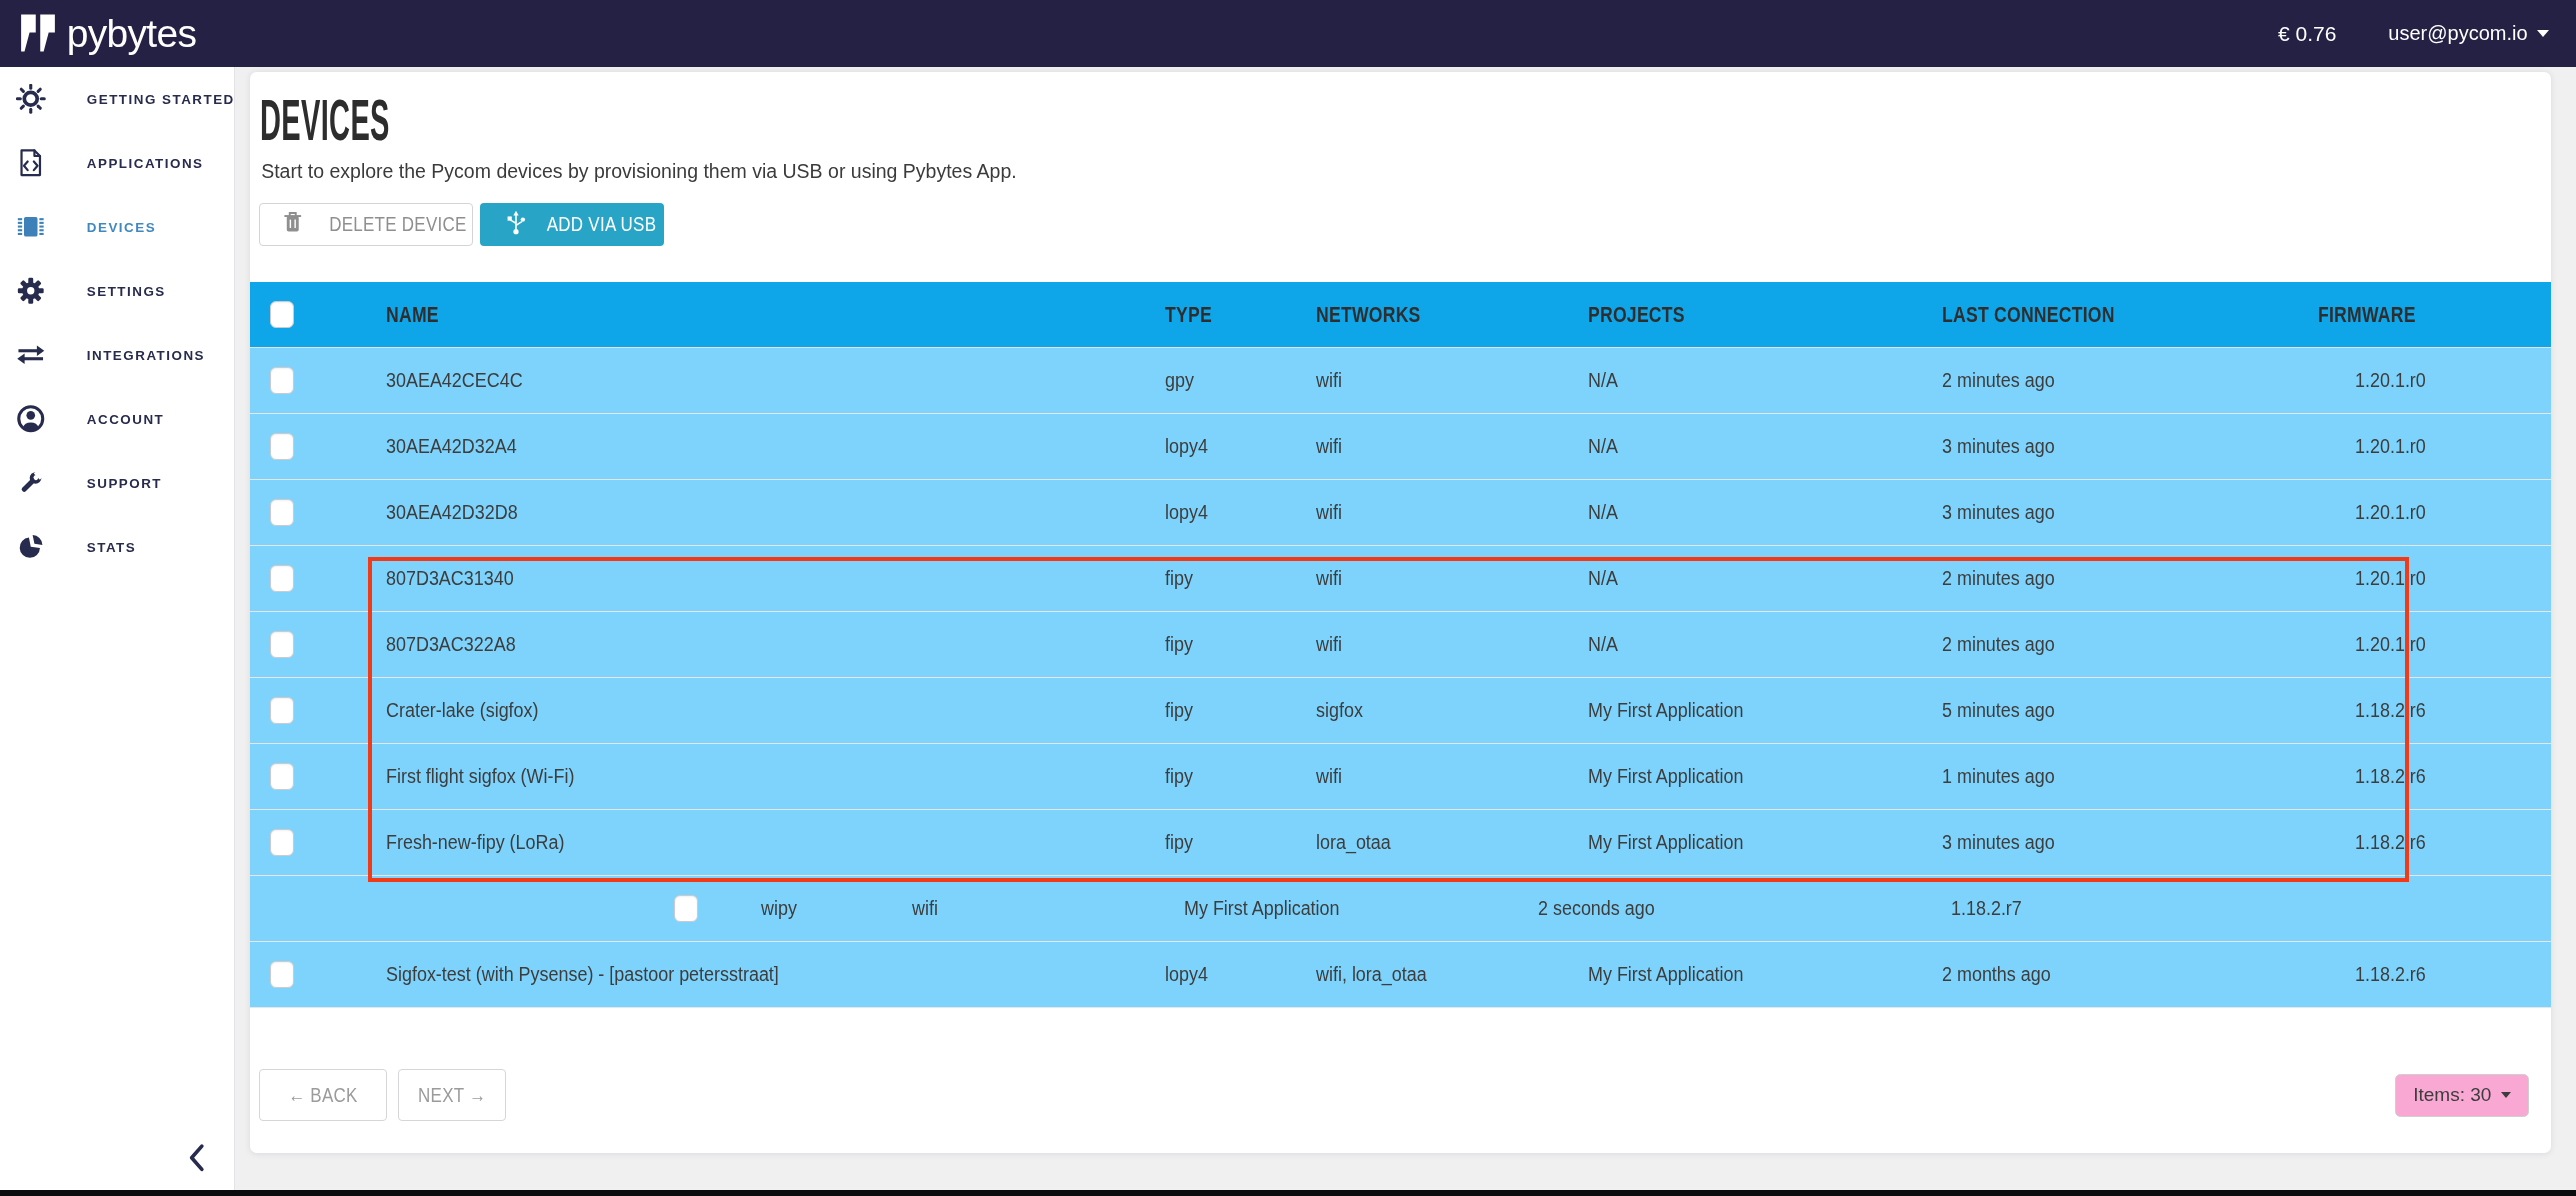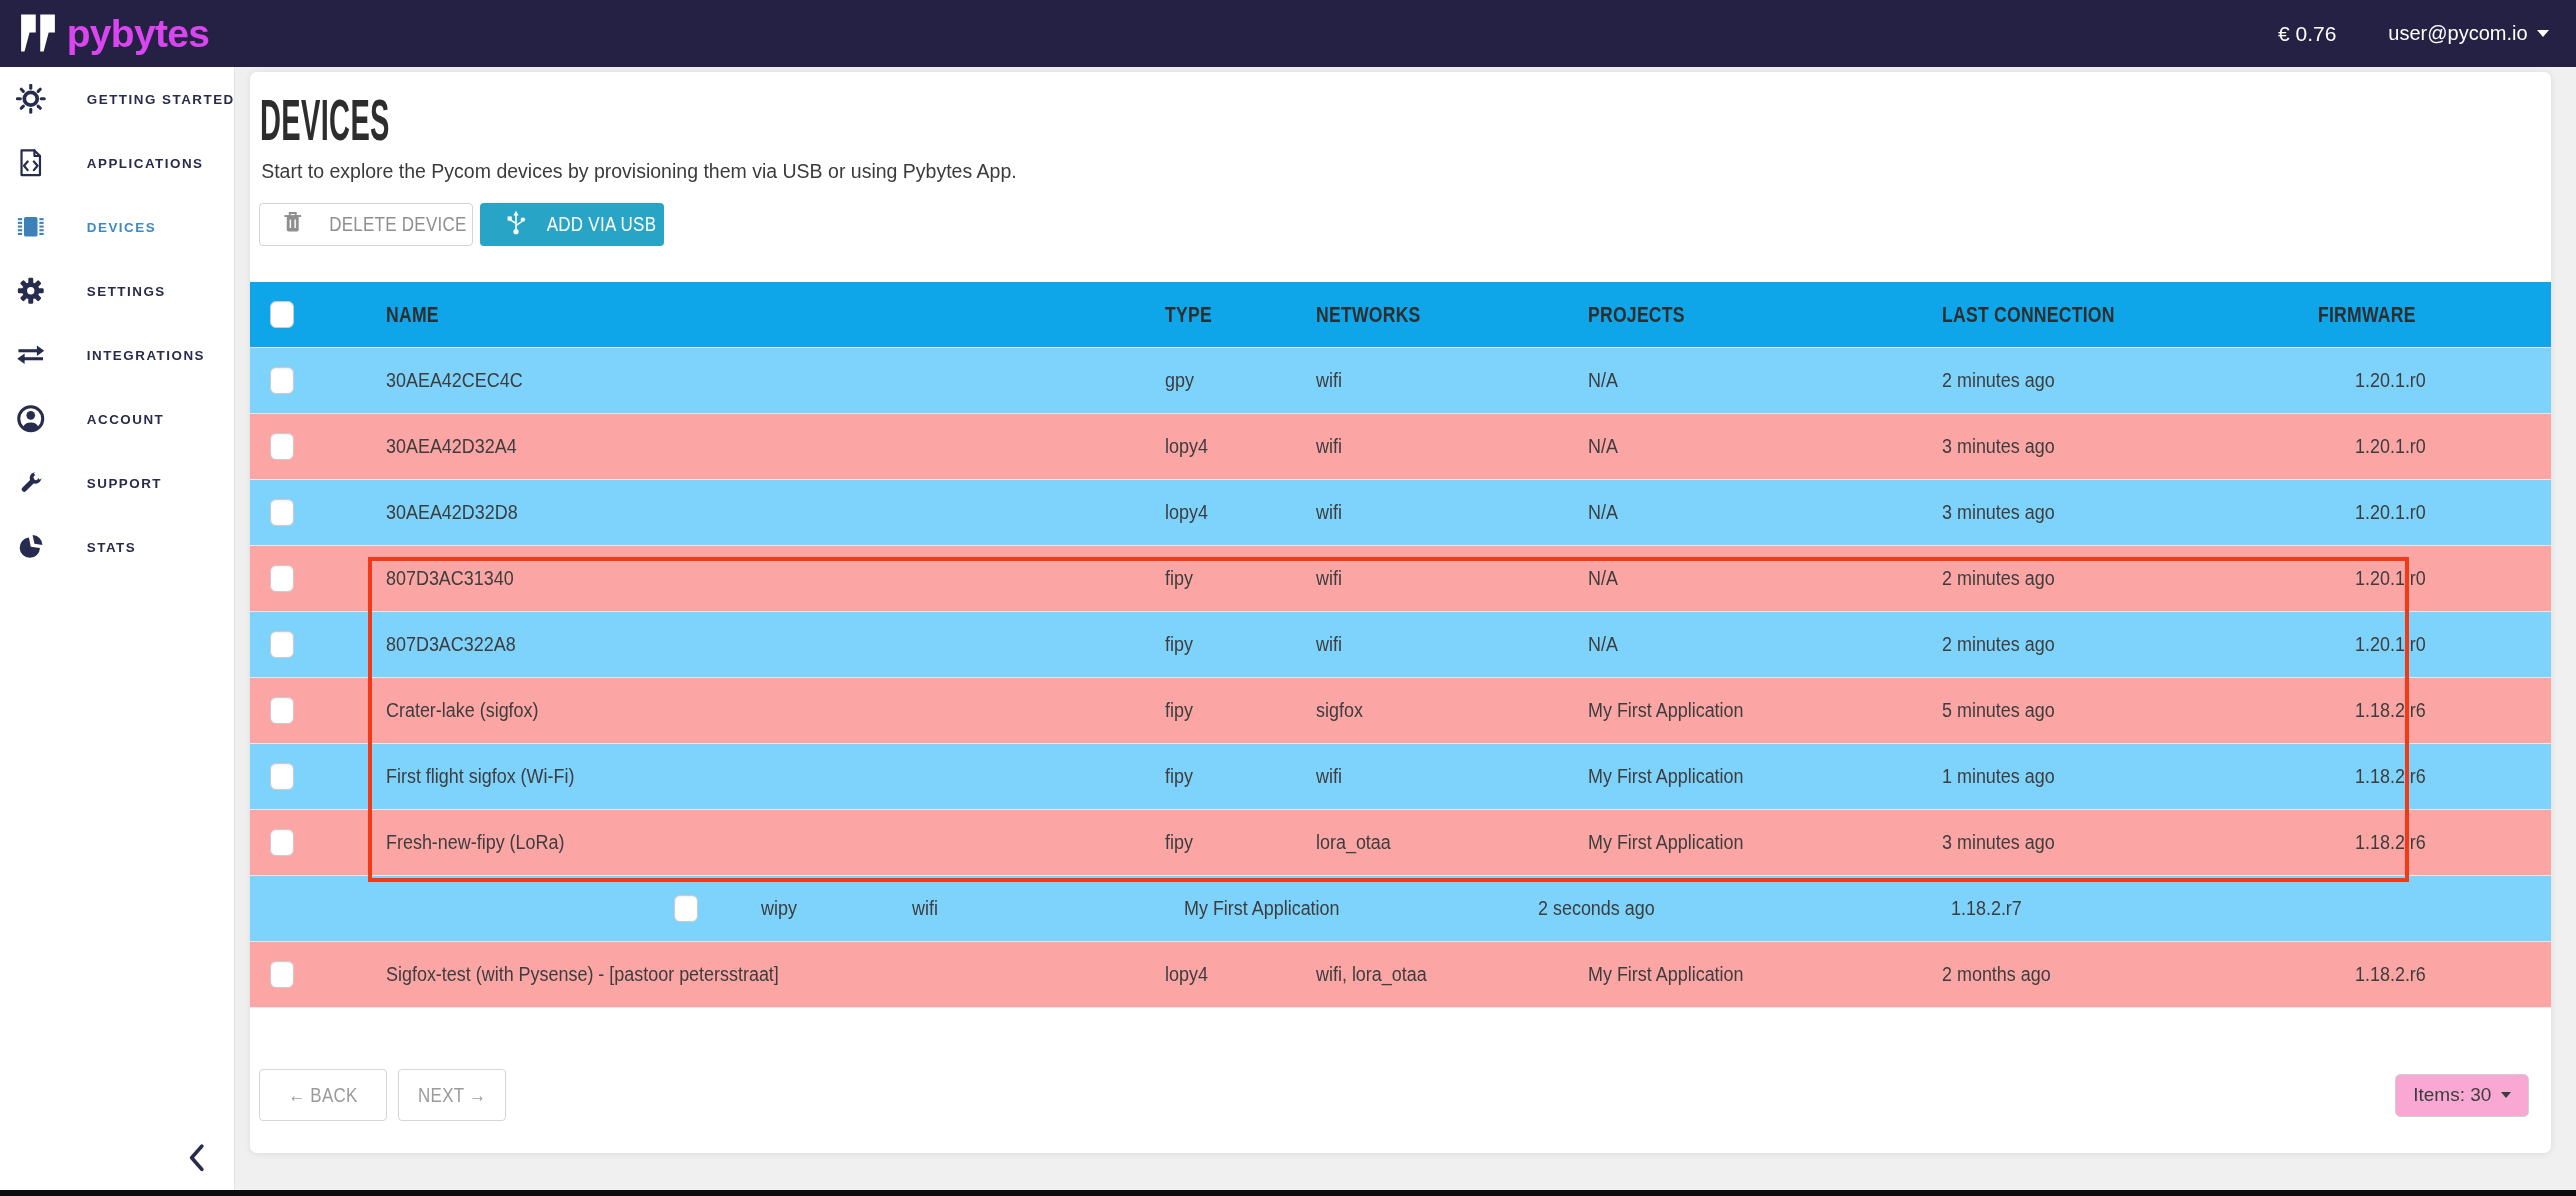--- a/index.html
+++ b/index.html
@@ -3,21 +3,21 @@
 <meta charset="utf-8">
 <style>
   * { margin:0; padding:0; box-sizing:border-box; }
   html,body { width:2576px; height:1196px; overflow:hidden; background:#f0f0f1;
               font-family:"Liberation Sans","DejaVu Sans",sans-serif; }
   .app { width:2576px; height:1196px; position:relative; display:flex; flex-direction:column; }
 
   
   .topbar { height:67px; background:#242145; display:flex; align-items:center; flex-shrink:0; }
   .brand { display:flex; align-items:center; gap:10.7px; margin-left:20px; cursor:pointer; }
-  .brand-word { color:#d946ef; font-size:39px; font-weight:700; letter-spacing:-0.7px; }
+  .brand-word { color:#ffffff; font-size:39px; font-weight:400; letter-spacing:-0.7px; }
   .topbar-right { margin-left:auto; margin-right:27px; display:flex; align-items:center; gap:52px; }
   .balance { color:#fff; font-size:21px; font-weight:500; }
   .user-menu { color:#fff; font-size:20px; display:flex; align-items:center; gap:9.4px; cursor:pointer; }
   .caret-white { width:0; height:0; border-left:6px solid transparent; border-right:6px solid transparent; border-top:7.4px solid #fff; }
 
   
   .body { flex:1; display:flex; position:relative; min-height:0; }
 
   .sidebar { width:235px; background:#fff; border-right:0.7px solid #e3e3e5; flex-shrink:0; position:relative; }
   .side-item { height:64px; display:flex; align-items:center; cursor:pointer;gap:21px; }
@@ -35,21 +35,21 @@
   .display-font { display:inline-block; font-weight:800; transform:scaleX(.5); transform-origin:0 50%; letter-spacing:0.7px; white-space:nowrap; }
   .subtitle { margin:17.5px 0 0 11.4px; height:24px; line-height:24px; font-size:19.5px; color:#3b3b3b; }
   .toolbar { margin:20px 0 0 9.4px; height:43px; display:flex; gap:6.7px; }
   .btn { border-radius:4px; display:flex; align-items:center; justify-content:center; cursor:pointer; border:none; font-family:inherit;padding-left:28px; }
   .btn-delete { width:214px; background:#fff; border:1.3px solid #d4d4d6; color:#8f8f8f; font-size:20px; gap:13.4px; }
   .btn-add { width:184px; background:#28a5c6; color:#fff; font-size:20px; gap:10.7px; }
   .cond { display:inline-block; transform:scaleX(.85); transform-origin:50% 50%; white-space:nowrap; letter-spacing:0.3px; }
 
   
   .table { margin-top:36px; position:relative; }
-  .t-row { display:flex; align-items:center; height:66px; border-bottom:1.3px solid #e7e7e9; font-size:19.5px; color:#3d3d3d; background:#fca5a5; }
+  .t-row { display:flex; align-items:center; height:66px; border-bottom:1.3px solid #e7e7e9; font-size:19.5px; color:#3d3d3d; background:#7dd3fc; }
   .t-row.striped { background:#7dd3fc;justify-content:center; }
   .t-head { background:#0ea5e9; border-bottom:1.3px solid #e2e2e4; font-size:22px; color:#2e2e2e; }
   .hd { display:inline-block; font-weight:700; transform:scaleX(.8); transform-origin:0 50%; letter-spacing:0.3px; white-space:nowrap; }
   .ct { display:inline-block; transform:scaleX(.92); transform-origin:0 50%; white-space:nowrap; }
   .c-check { width:107px; display:flex; align-items:center; flex-shrink:0; }
   .c-name  { width:808px; padding-left:29px; flex-shrink:0; overflow:hidden; }
   .c-type  { width:151px; flex-shrink:0; }
   .c-networks { width:272px; flex-shrink:0; }
   .c-projects { width:354px; flex-shrink:0; }
   .c-last  { width:376px; flex-shrink:0; }

